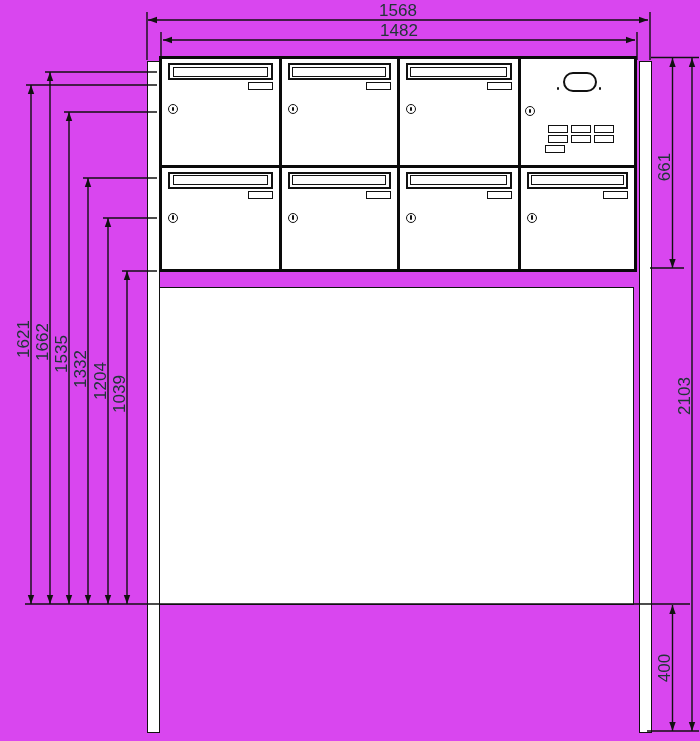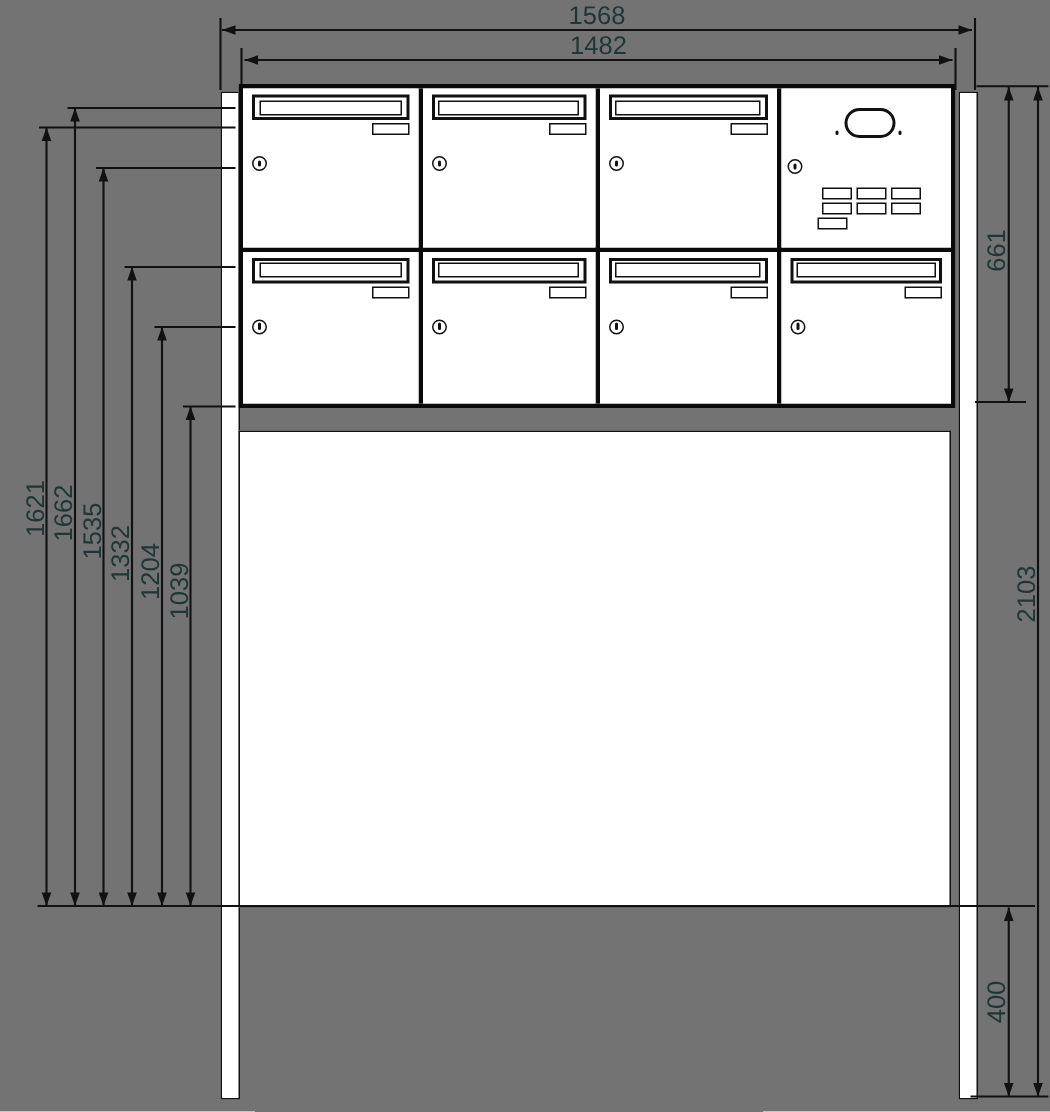--- a/index.html
+++ b/index.html
@@ -1,16 +1,16 @@
 <!DOCTYPE html>
 <html><head>
 <meta charset="utf-8">
 <style>
   html,body{margin:0;padding:0;background:#fff;}
-  .canvas{position:relative;width:700px;height:741px;background:#737373;overflow:hidden;
+  .canvas{position:relative;width:700px;height:741px;background:#d946ef;overflow:hidden;
           font-family:"Liberation Sans",sans-serif;}
   
   .post{position:absolute;box-sizing:border-box;top:61px;height:672px;width:13px;
         border-left:1.6px solid #111;border-right:1.6px solid #111;
         border-top:1.6px solid #111;border-bottom:1.6px solid #111;background:#fff;}
   
   .stand-frame{position:absolute;box-sizing:border-box;left:159px;top:287px;width:475px;height:318px;
         border:1.6px solid #111;background:#fff;}
   
   .cabinet{position:absolute;box-sizing:border-box;left:159px;top:56px;width:478px;height:216px;

